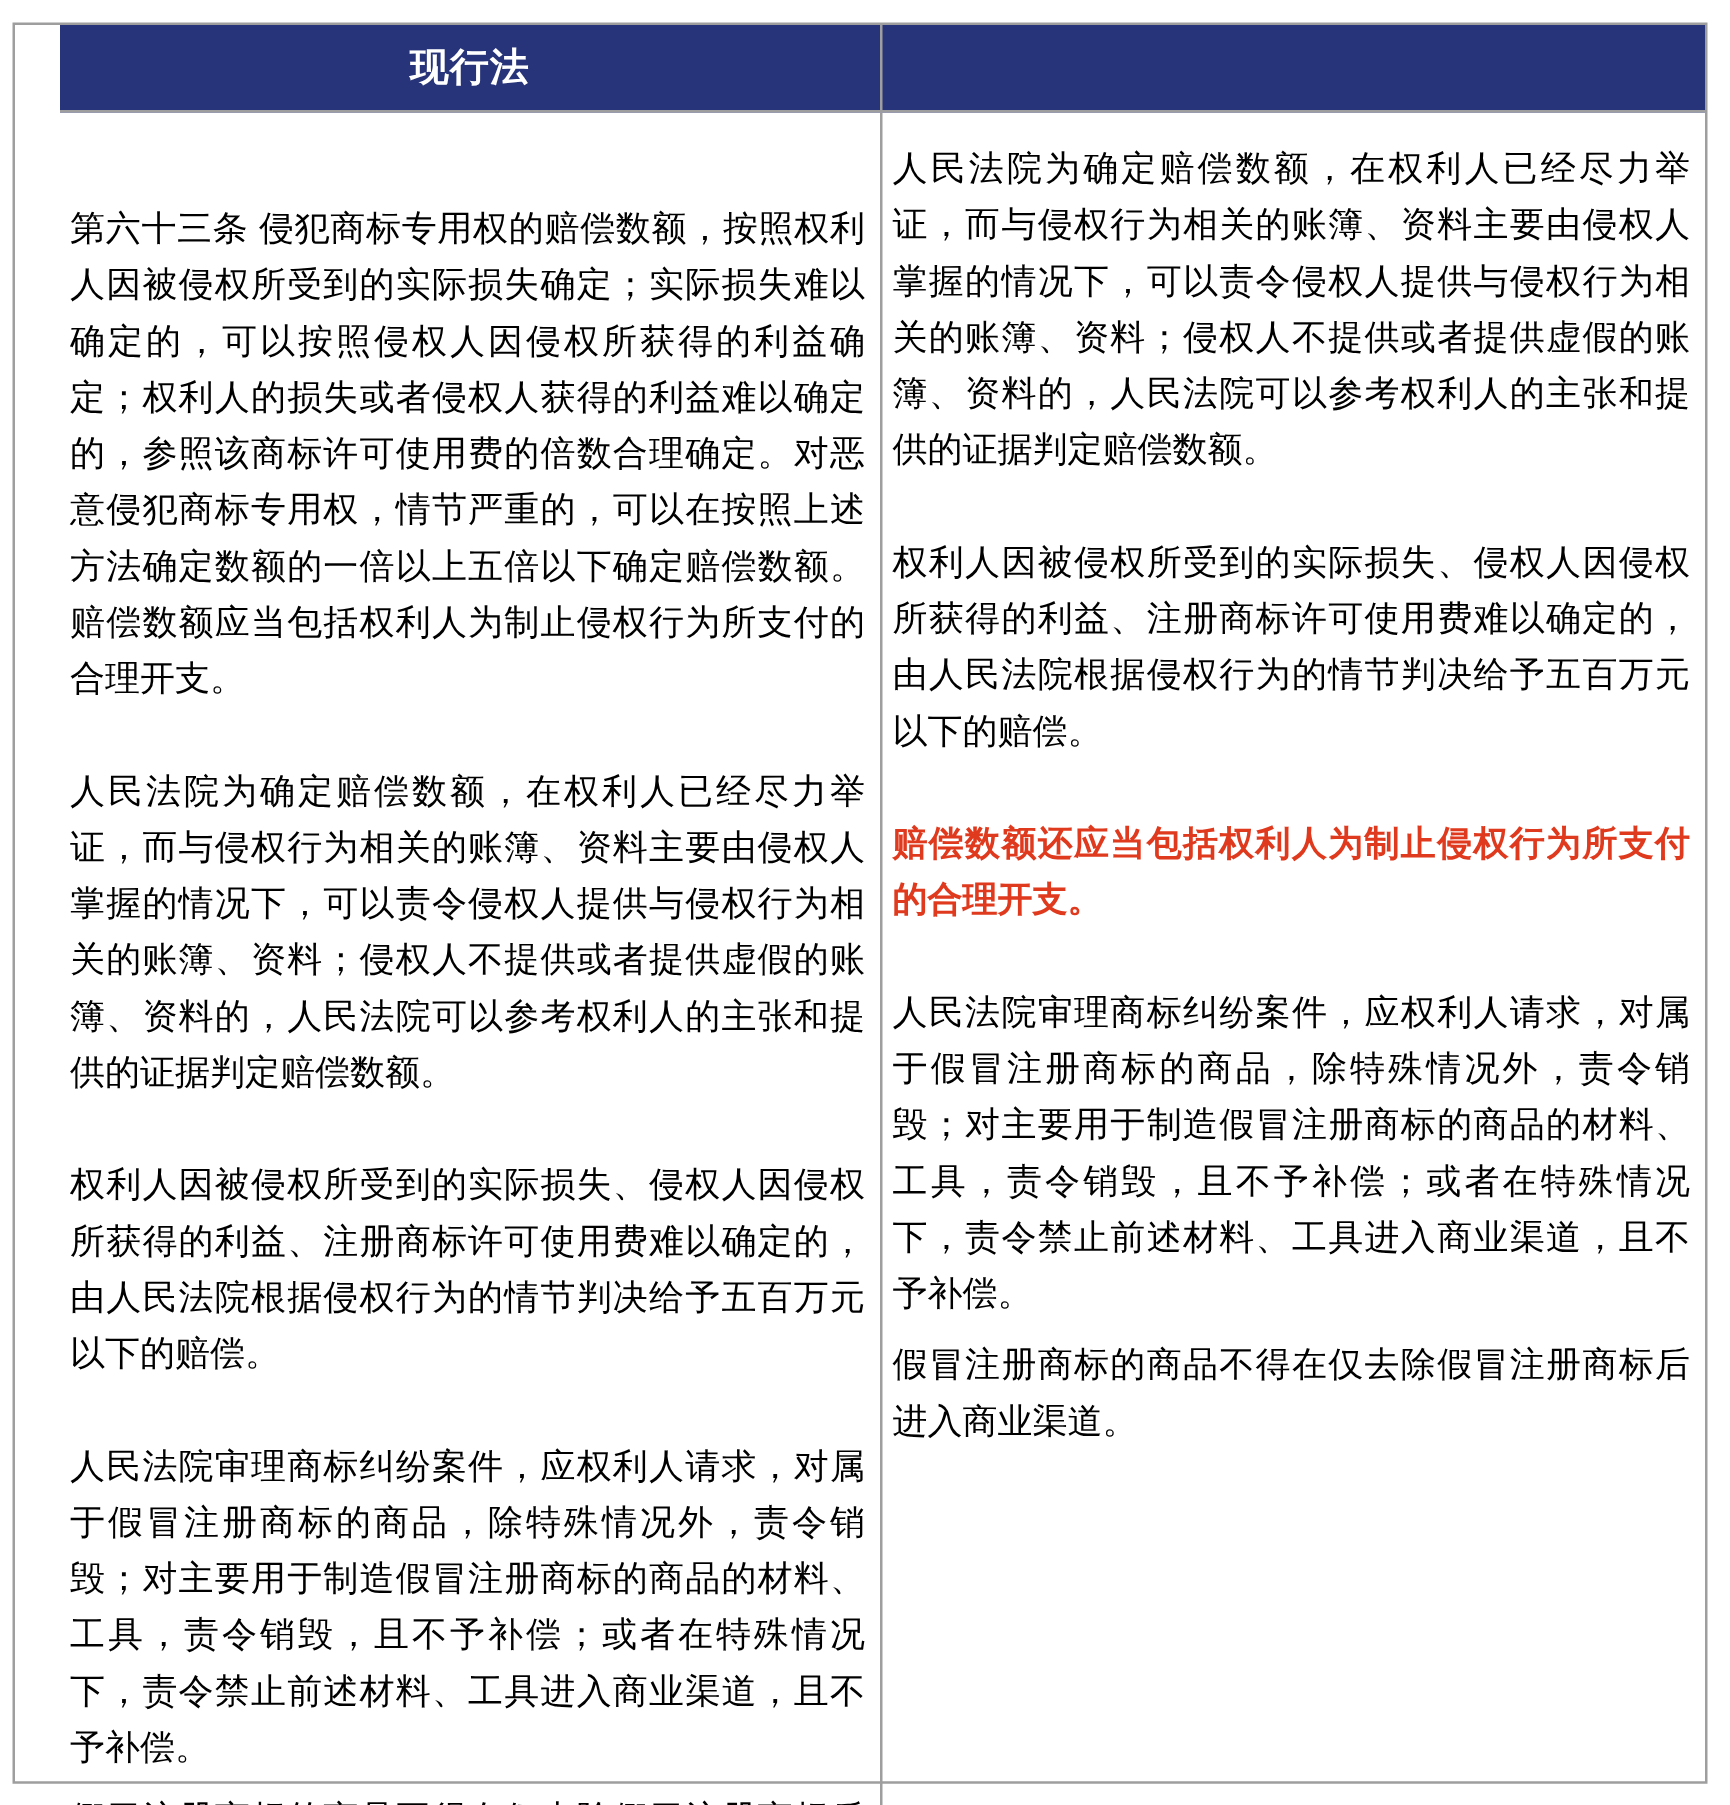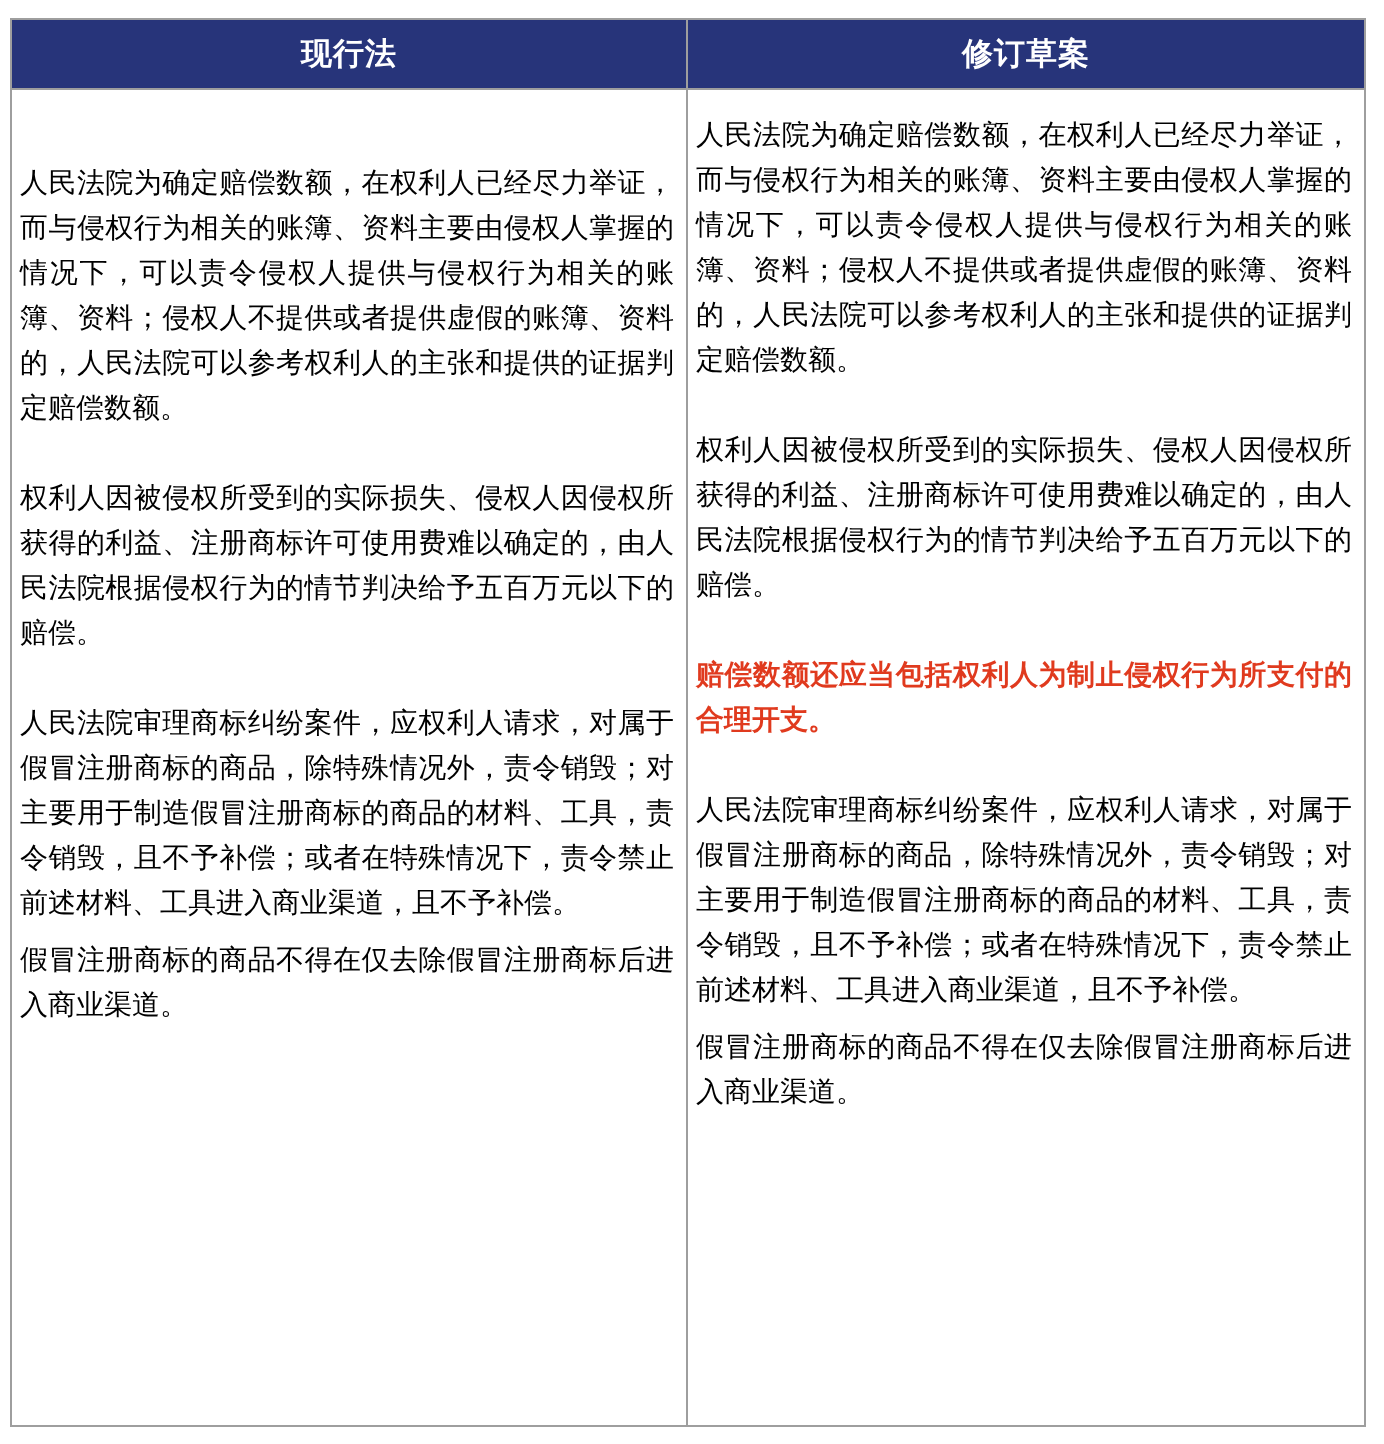--- a/index.html
+++ b/index.html
@@ -16,20 +16,21 @@
     background: #ffffff;
     overflow: hidden;
   }
   .law-table {
     width: 100%;
     height: 100%;
     box-sizing: border-box;
     border: 2px solid #9e9e9e;
     display: flex;
     flex-direction: column;
+    padding-left: 36px;
   }
   .header-row {
     display: flex;
     flex: 0 0 auto;
     background: #27347a;
     border-bottom: 2px solid #9e9e9e;
   }
   .hcell {
     width: 50%;
     box-sizing: border-box;
@@ -76,26 +77,26 @@
   }
 </style>
 </head>
 <body>
 
 <div class="page">
   <div class="law-table">
 
     <div class="header-row">
       <div class="hcell first">现行法</div>
-      <div class="hcell">修订草案</div>
     </div>
 
     <div class="body-row">
 
       <div class="cell left-cell">
+        <p>第六十三条 侵犯商标专用权的赔偿数额，按照权利人因被侵权所受到的实际损失确定；实际损失难以确定的，可以按照侵权人因侵权所获得的利益确定；权利人的损失或者侵权人获得的利益难以确定的，参照该商标许可使用费的倍数合理确定。对恶意侵犯商标专用权，情节严重的，可以在按照上述方法确定数额的一倍以上五倍以下确定赔偿数额。赔偿数额应当包括权利人为制止侵权行为所支付的合理开支。</p>
         <p>人民法院为确定赔偿数额，在权利人已经尽力举证，而与侵权行为相关的账簿、资料主要由侵权人掌握的情况下，可以责令侵权人提供与侵权行为相关的账簿、资料；侵权人不提供或者提供虚假的账簿、资料的，人民法院可以参考权利人的主张和提供的证据判定赔偿数额。</p>
         <p>权利人因被侵权所受到的实际损失、侵权人因侵权所获得的利益、注册商标许可使用费难以确定的，由人民法院根据侵权行为的情节判决给予五百万元以下的赔偿。</p>
         <p>人民法院审理商标纠纷案件，应权利人请求，对属于假冒注册商标的商品，除特殊情况外，责令销毁；对主要用于制造假冒注册商标的商品的材料、工具，责令销毁，且不予补偿；或者在特殊情况下，责令禁止前述材料、工具进入商业渠道，且不予补偿。</p>
         <p class="no-gap">假冒注册商标的商品不得在仅去除假冒注册商标后进入商业渠道。</p>
       </div>
 
       <div class="cell right-cell">
         <p>人民法院为确定赔偿数额，在权利人已经尽力举证，而与侵权行为相关的账簿、资料主要由侵权人掌握的情况下，可以责令侵权人提供与侵权行为相关的账簿、资料；侵权人不提供或者提供虚假的账簿、资料的，人民法院可以参考权利人的主张和提供的证据判定赔偿数额。</p>
         <p>权利人因被侵权所受到的实际损失、侵权人因侵权所获得的利益、注册商标许可使用费难以确定的，由人民法院根据侵权行为的情节判决给予五百万元以下的赔偿。</p>
         <p class="red">赔偿数额还应当包括权利人为制止侵权行为所支付的合理开支。</p>

